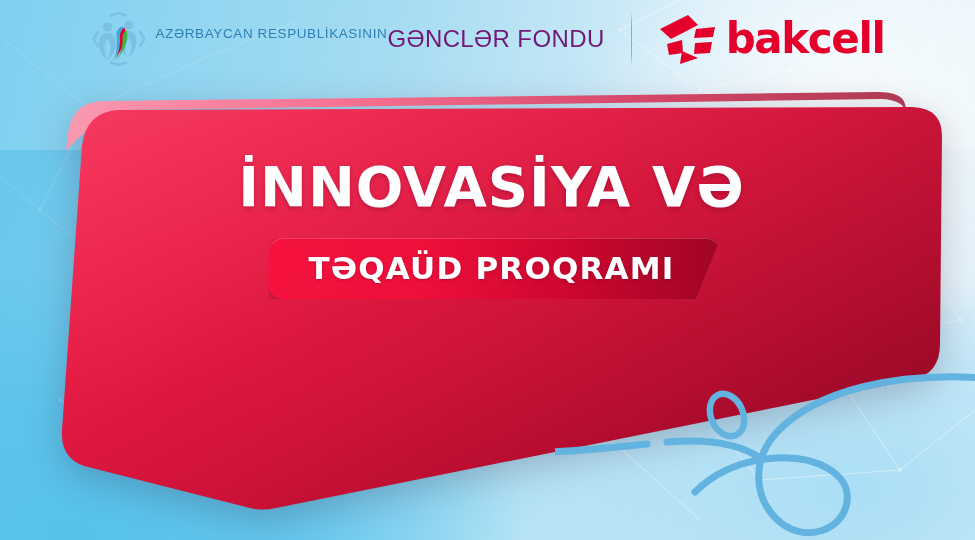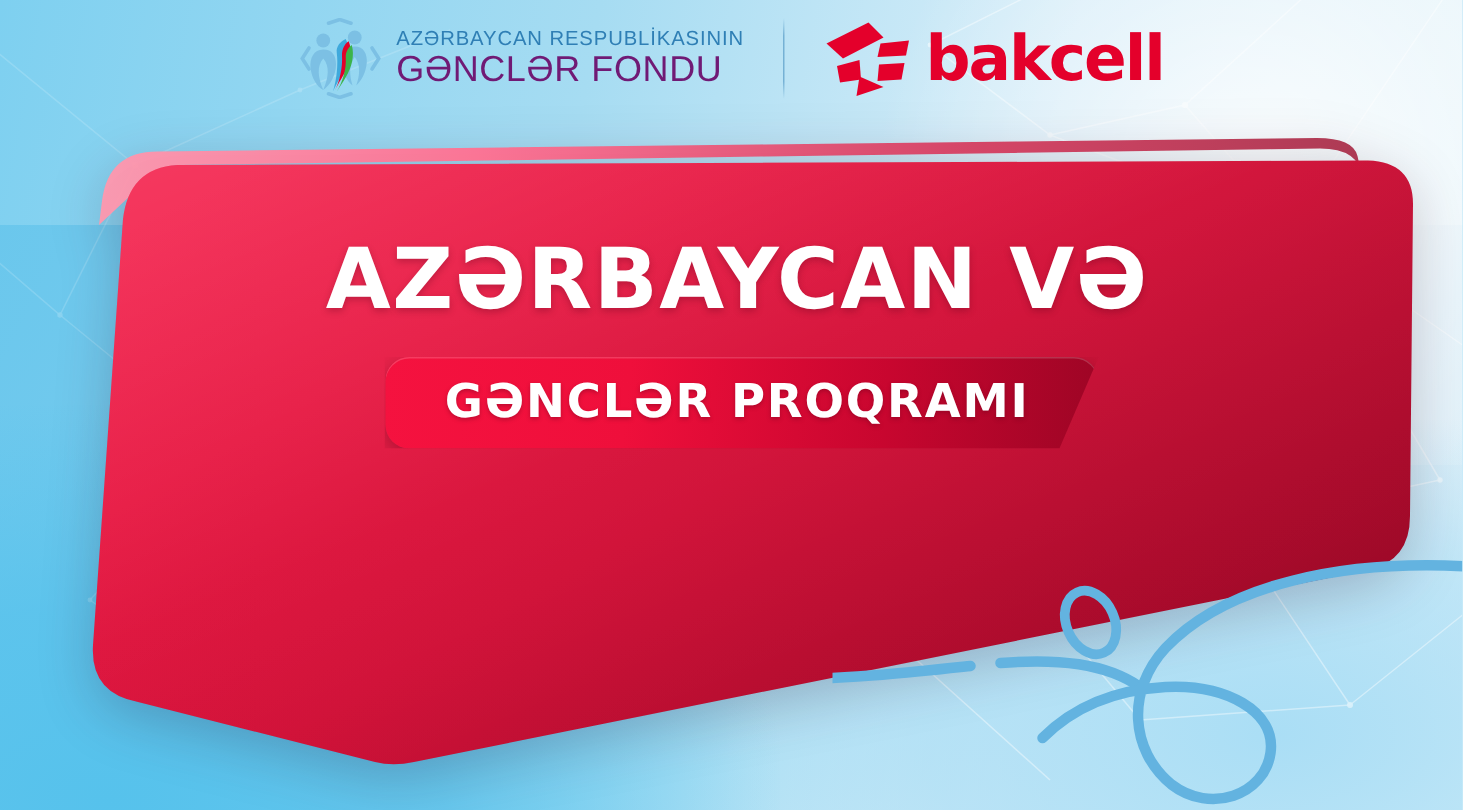--- a/index.html
+++ b/index.html
@@ -76,21 +76,21 @@
   }
 
   .gf-logo {
     display: flex;
     align-items: center;
     gap: 9px;
   }
   .gf-mark { width: 56px; height: 54px; flex: none; }
   .gf-text {
     display: flex;
-    flex-direction: column;
+    flex-direction: row;
     justify-content: center;
     line-height: 1;
   }
   .gf-line1 {
     font-size: 13.5px;
     letter-spacing: 0.6px;
     color: #2f7fb5;
     font-weight: 400;
     margin-bottom: 3px;
     white-space: nowrap;
@@ -353,23 +353,23 @@
              L 250 508
              Q 262 511 276 508
              L 912 380
              Q 940 374 940 344
              L 942 136
              Q 942 108 912 107
              Z" fill="url(#sheenGrad)"></path>
   </svg>
 
   <div class="title-block">
-    <div class="title-line">AZƏRBAYCAN VƏ</div>
+    <div class="title-line">İNNOVASİYA VƏ</div>
     <div class="badge-row">
-      <div class="badge">GƏNCLƏR PROQRAMI</div>
+      <div class="badge">TƏQAÜD PROQRAMI</div>
     </div>
   </div>
 
   <svg class="swirl" viewBox="0 0 420 180">
     <g fill="none" stroke="#63b3e0" stroke-width="7" stroke-linecap="round">
 
       <path d="M-30 93 C 20 92 55 88 92 84"></path>
 
       <path d="M112 82 C 150 79 182 82 205 98"></path>
 

